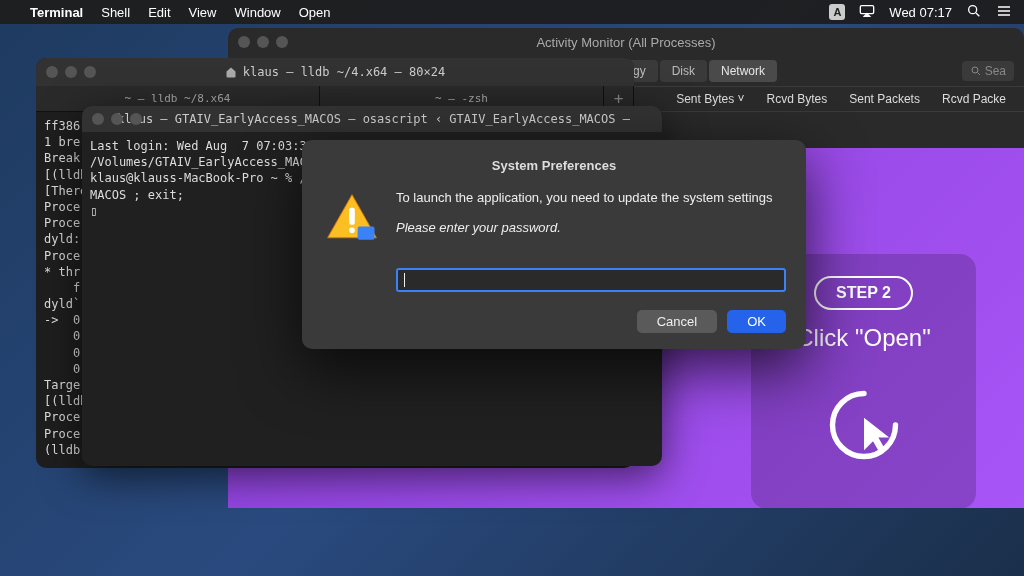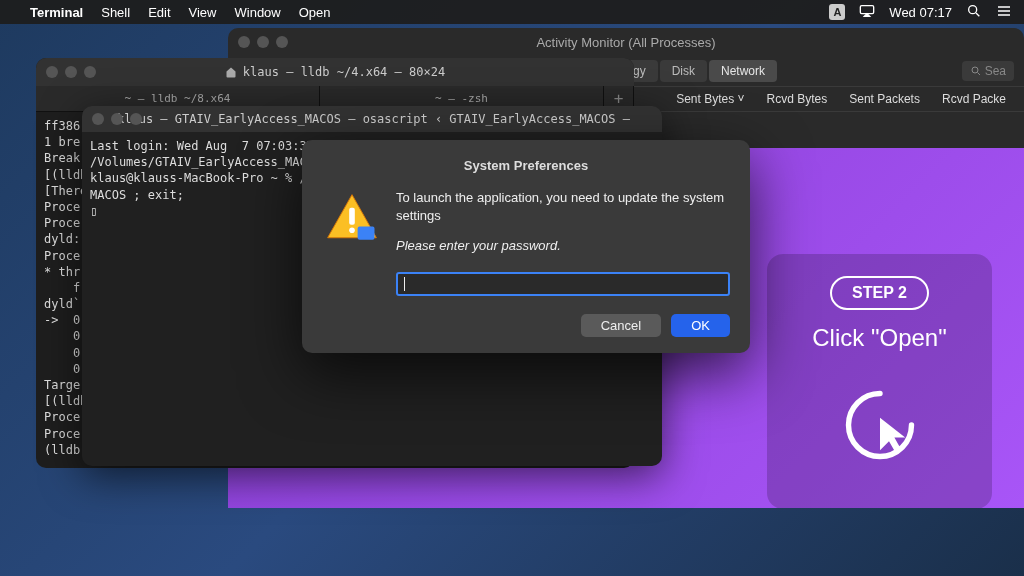--- a/index.html
+++ b/index.html
@@ -109,21 +109,21 @@
     .activity .cols .col { padding: 4px 8px; white-space: nowrap; }
 
     
     .purple {
       position: absolute;
       top: 120px; left: 0; right: 0; bottom: 0;
       background: linear-gradient(135deg, #8a3fd6 0%, #a855f7 100%);
     }
     .stepcard {
       position: absolute;
-      right: 32px;
+      right: 48px;
       top: 106px;
       width: 225px;
       height: 255px;
       background: rgba(0,0,0,0.18);
       border-radius: 16px;
       display: flex;
       flex-direction: column;
       align-items: center;
       padding-top: 22px;
       color: #fff;
@@ -203,21 +203,21 @@
       position: relative;
       color: #ccc;
       font-size: 12px;
     }
     .term2 .content { padding: 6px 8px; line-height: 1.35; white-space: pre; }
 
     
     .dialog {
       position: absolute;
       top: 140px; left: 302px;
-      width: 448px;
+      width: 504px;
       background: #3a3a3a;
       border-radius: 10px;
       z-index: 50;
       padding: 18px 20px 16px 20px;
       box-shadow: 0 20px 60px rgba(0,0,0,0.7);
       color: #eee;
       font-size: 13px;
     }
     .dialog .dtitle {
       text-align: center;

